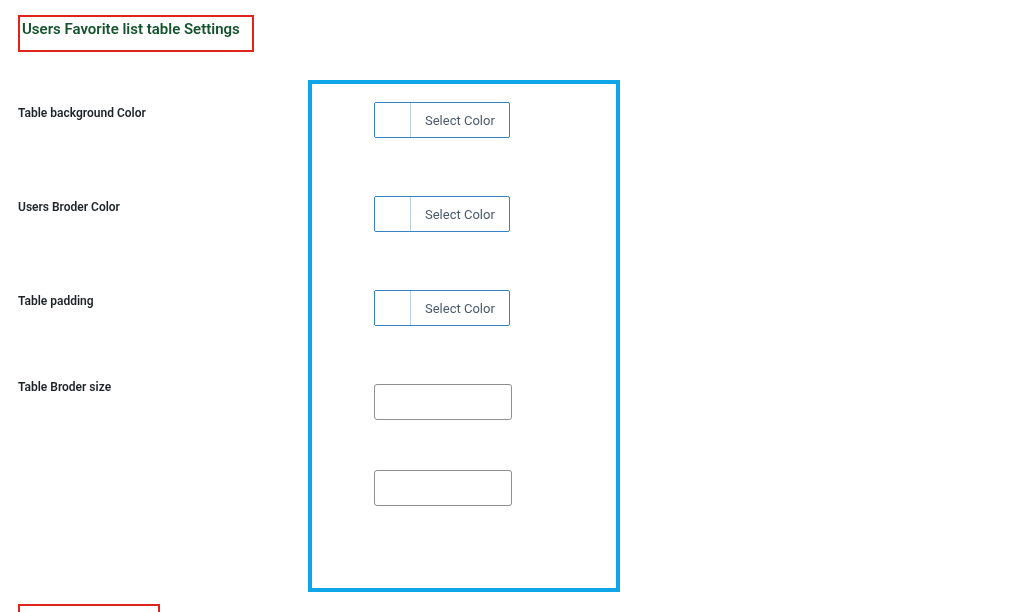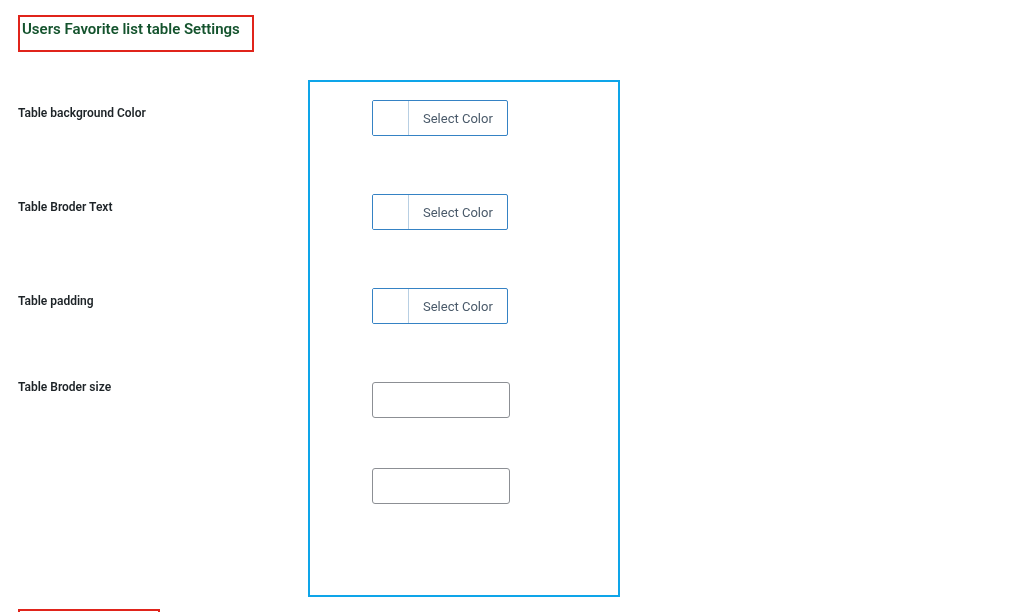--- a/index.html
+++ b/index.html
@@ -42,22 +42,22 @@
       color: #1d2327;
       height: 94px;
       display: flex;
       align-items: flex-start;
       padding-top: 8px;
     }
     .field-label.shorter {
       height: 86px;
     }
     .controls-box {
-      border: 2px solid #0ea5e9;
-      padding: 18px 62px 41px 62px;
+      border: 4px solid #0ea5e9;
+      padding: 18px 62px 32px 62px;
       min-width: 312px;
     }
     .control-row {
       height: 94px;
       display: flex;
       align-items: flex-start;
     }
     .control-row.shorter {
       height: 86px;
     }
@@ -116,21 +116,21 @@
 
 
 
 <div class="highlight-title">
   <h2 class="page-title">Users Favorite list table Settings</h2>
 </div>
 
 <div class="settings-area">
   <div class="labels-col">
     <div class="field-label">Table background Color</div>
-    <div class="field-label">Table Broder Text</div>
+    <div class="field-label">Users Broder Color</div>
     <div class="field-label shorter">Table padding</div>
     <div class="field-label shorter">Table Broder size</div>
   </div>
 
   <div class="controls-box">
     <div class="control-row">
       <div class="color-picker-btn">
         <span class="color-swatch"></span>
         <span class="color-picker-label">Select Color</span>
       </div>

